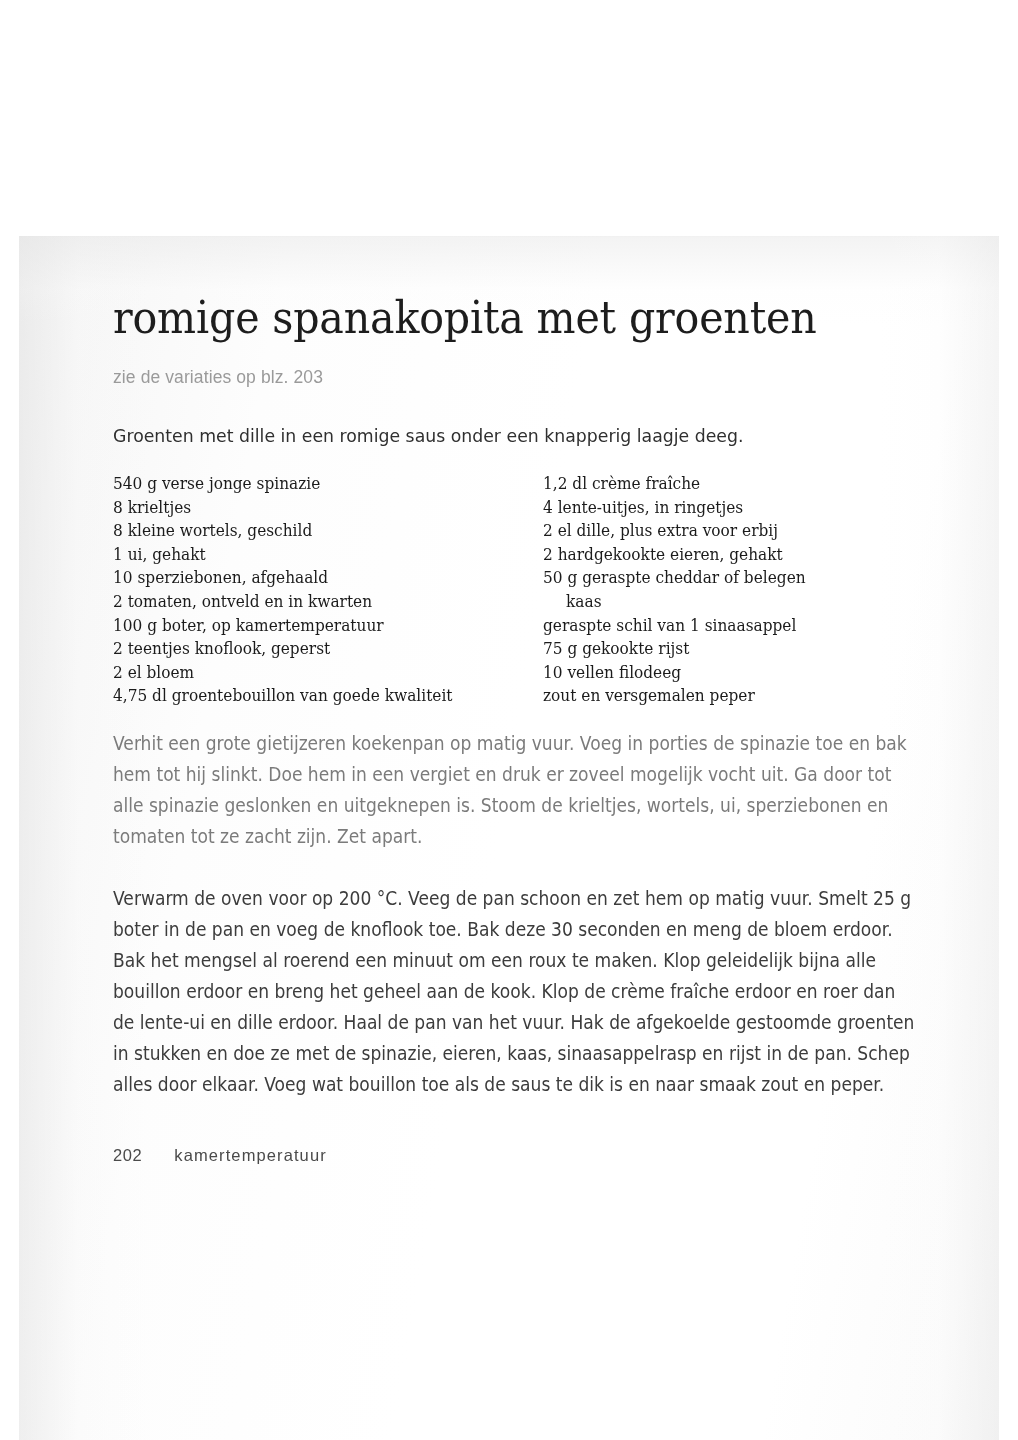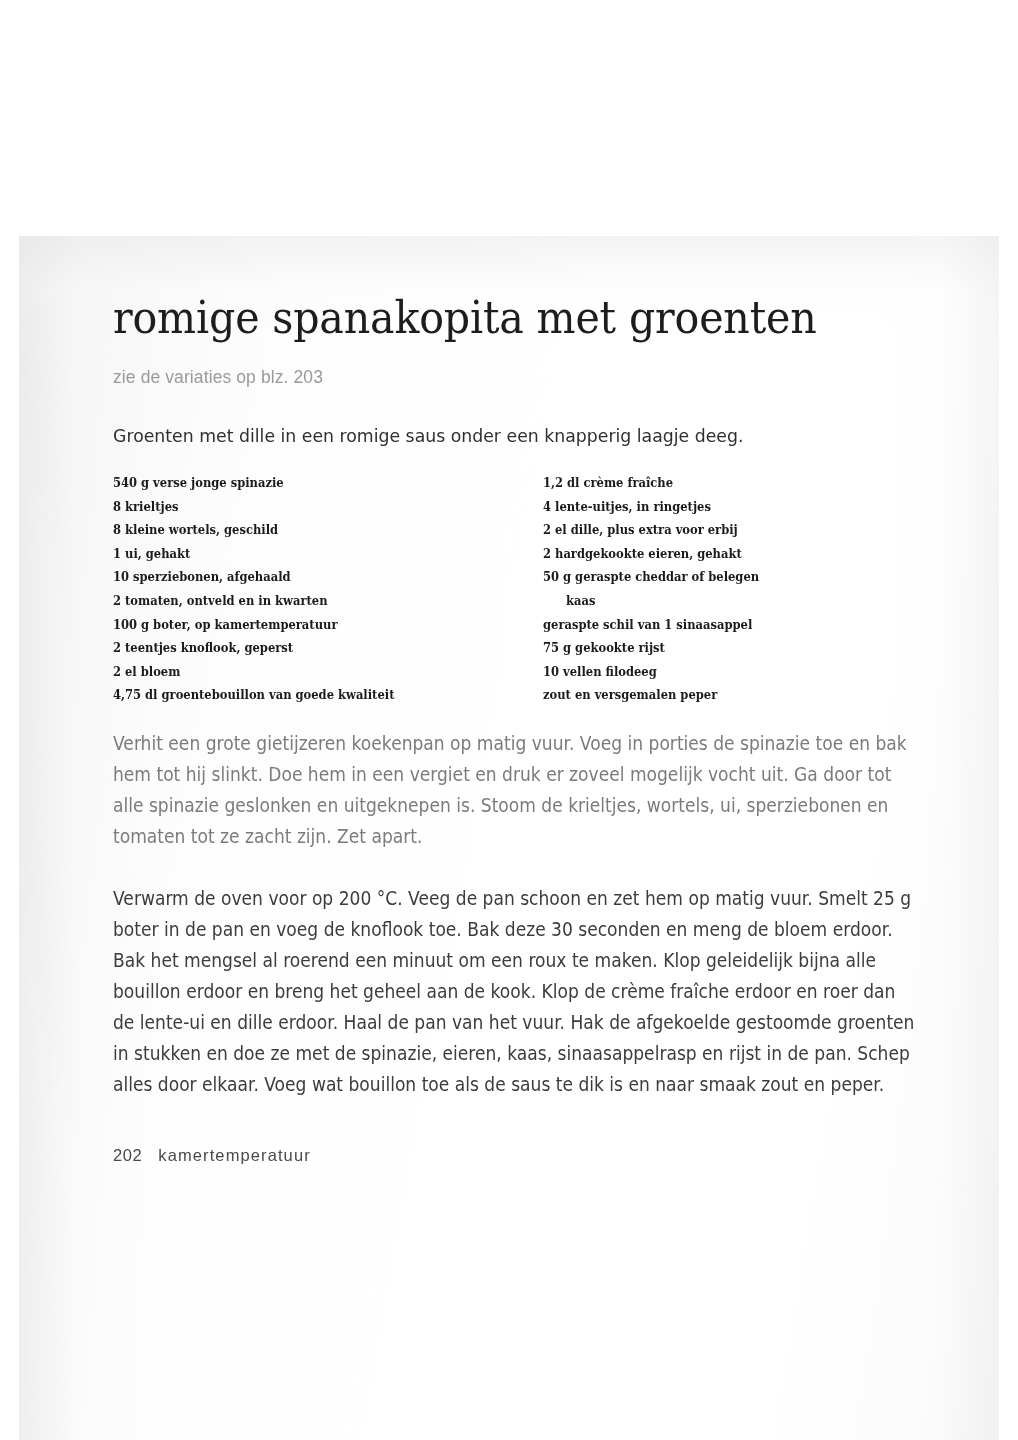--- a/index.html
+++ b/index.html
@@ -91,24 +91,24 @@
     font-weight: 400;
   }
 
   
   #ingredients {
     display: flex;
     margin-top: 24px;
   }
   .ingredient-column {
     font-family: "DejaVu Serif", serif;
-    font-size: 12px;
+    font-size: 16px;
     line-height: 23.6px;
     color: #1b1b1b;
-    font-weight: 700;
+    font-weight: 400;
   }
   #ingredients-left  { width: 410px; }
   #ingredients-right { width: 400px; margin-left: 40px; }
   .ingredient-item {
     white-space: nowrap;
     transform: scaleX(0.96);
     transform-origin: left center;
   }
   .ingredient-item.continuation {
     padding-left: 24px;
@@ -135,21 +135,21 @@
   #page-footer {
     position: absolute;
     left: 94px;
     top: 910px;
     font-family: "Liberation Sans", sans-serif;
     font-size: 16.5px;
     color: #4a4a4a;
     letter-spacing: 0.6px;
     white-space: nowrap;
   }
-  #footer-page-number { margin-right: 16px; }
+  #footer-page-number { margin-right: 32px; }
   #footer-section-name { letter-spacing: 1.1px; }
 </style>
 </head>
 <body>
 
 <div id="page-sheet">
 
   <div id="scan-shading-left"></div>
   <div id="scan-shading-top"></div>
   <div id="scan-shading-right"></div>

